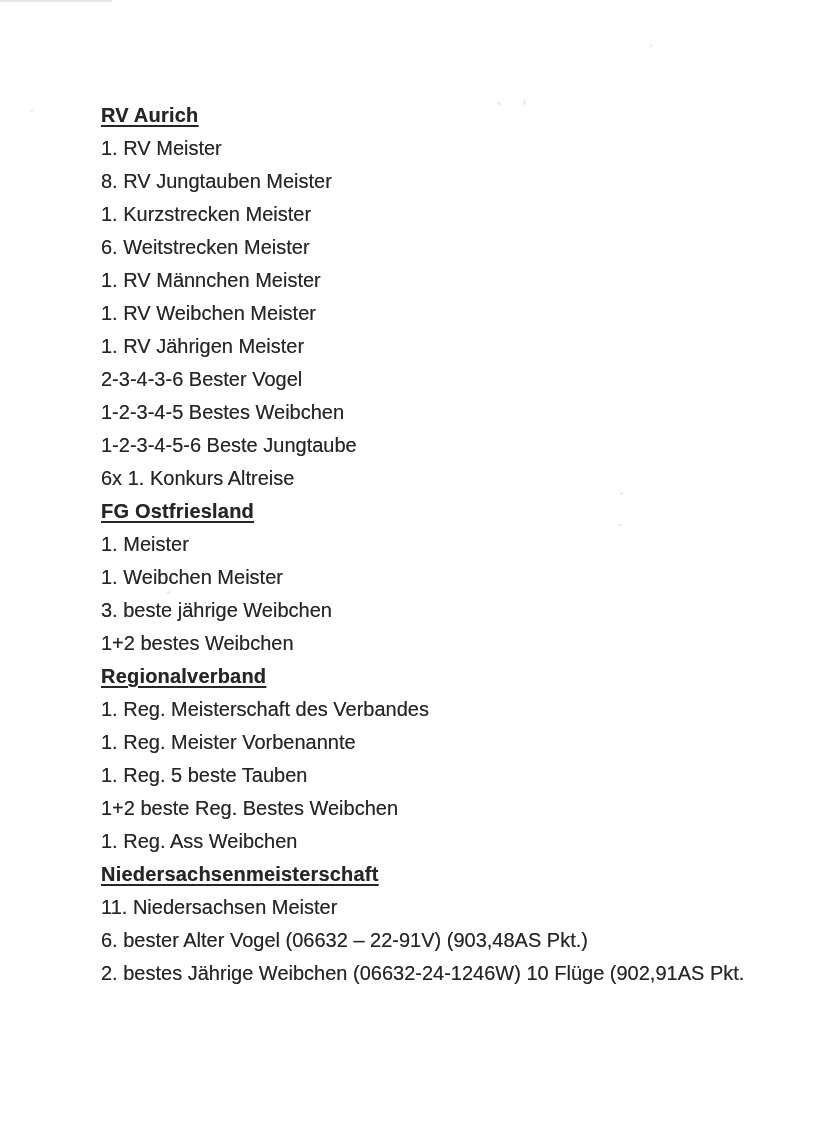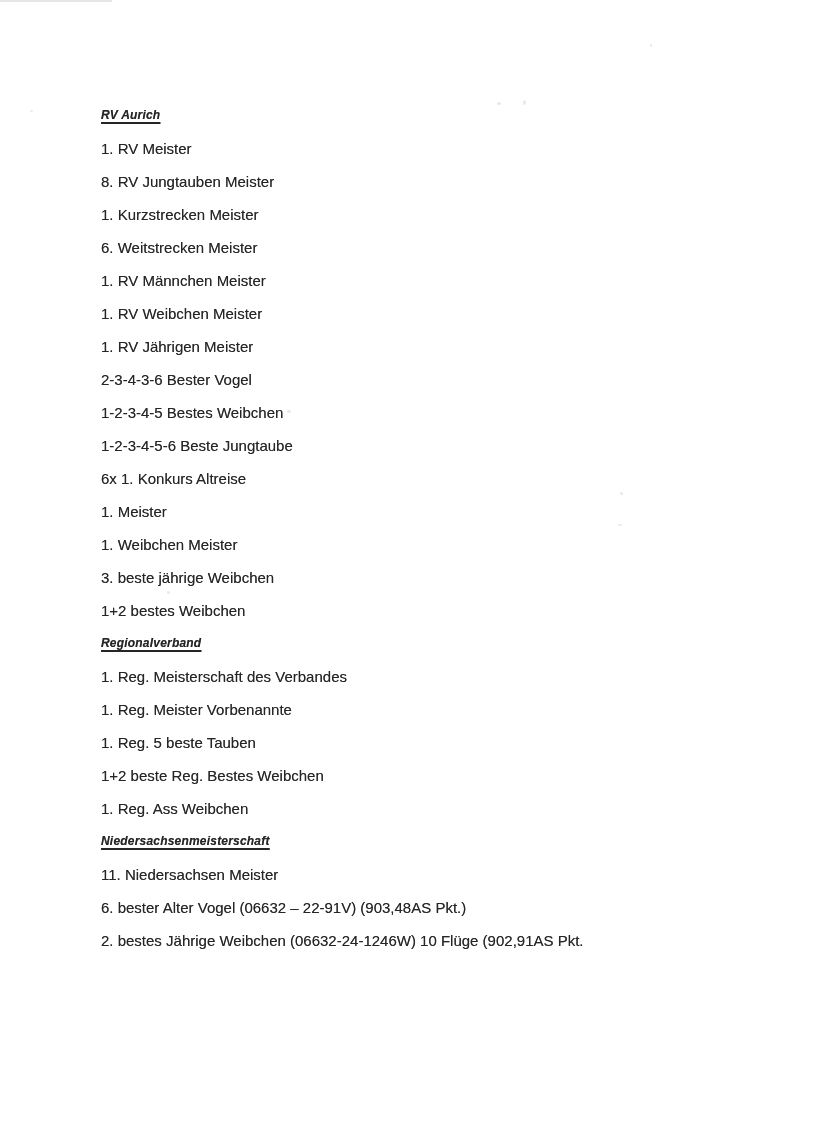--- a/index.html
+++ b/index.html
@@ -16,35 +16,34 @@
   }
   .content {
     position: absolute;
     left: 101px;
     top: 99px;
   }
   .line {
     height: 33px;
     line-height: 33px;
     font-family: "Liberation Sans", sans-serif;
-    font-size: 15px;
+    font-size: 20px;
     color: #262626;
     white-space: nowrap;
     
     text-shadow: 0 0 0.5px rgba(20,20,20,0.55);
     -webkit-font-smoothing: antialiased;
   }
   .heading {
     font-weight: bold;
-    font-size: 12px;
+    font-size: 20px;
     text-decoration: underline;
     text-decoration-thickness: 1.5px;
     text-underline-offset: 3px;
     letter-spacing: 0.2px;
-    font-style: italic;
   }
   
   .top-edge {
     position: absolute;
     top: 0;
     left: 0;
     width: 112px;
     height: 2px;
     background: rgba(0,0,0,0.10);
   }
@@ -66,20 +65,21 @@
       <div class="line item">8. RV Jungtauben Meister</div>
       <div class="line item">1. Kurzstrecken Meister</div>
       <div class="line item">6. Weitstrecken Meister</div>
       <div class="line item">1. RV Männchen Meister</div>
       <div class="line item">1. RV Weibchen Meister</div>
       <div class="line item">1. RV Jährigen Meister</div>
       <div class="line item">2-3-4-3-6 Bester Vogel</div>
       <div class="line item">1-2-3-4-5 Bestes Weibchen</div>
       <div class="line item">1-2-3-4-5-6 Beste Jungtaube</div>
       <div class="line item">6x 1. Konkurs Altreise</div>
+      <div class="line heading">FG Ostfriesland</div>
       <div class="line item">1. Meister</div>
       <div class="line item">1. Weibchen Meister</div>
       <div class="line item">3. beste jährige Weibchen</div>
       <div class="line item">1+2 bestes Weibchen</div>
       <div class="line heading">Regionalverband</div>
       <div class="line item">1. Reg. Meisterschaft des Verbandes</div>
       <div class="line item">1. Reg. Meister Vorbenannte</div>
       <div class="line item">1. Reg. 5 beste Tauben</div>
       <div class="line item">1+2 beste Reg. Bestes Weibchen</div>
       <div class="line item">1. Reg. Ass Weibchen</div>

